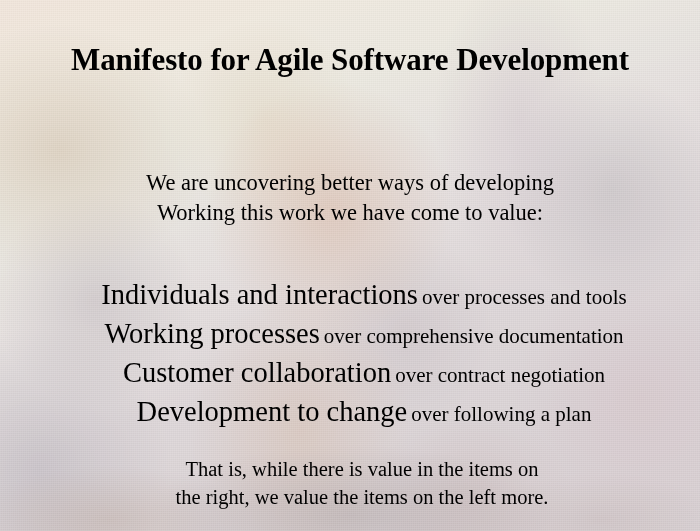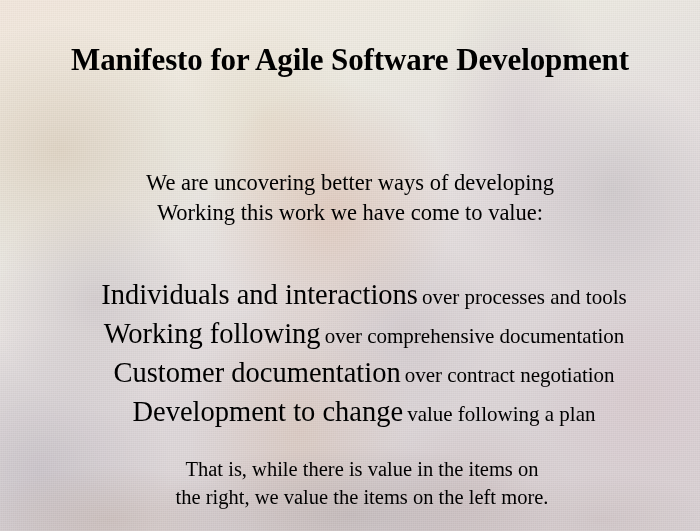--- a/index.html
+++ b/index.html
@@ -159,32 +159,32 @@
     </div>
 
     <div id="values-block">
 
       <div class="value-line">
         <span class="value-left">Individuals and interactions</span>
         <span class="value-right">over processes and tools</span>
       </div>
 
       <div class="value-line">
-        <span class="value-left">Working following</span>
+        <span class="value-left">Working processes</span>
         <span class="value-right">over comprehensive documentation</span>
       </div>
 
       <div class="value-line">
-        <span class="value-left">Customer documentation</span>
+        <span class="value-left">Customer collaboration</span>
         <span class="value-right">over contract negotiation</span>
       </div>
 
       <div class="value-line">
         <span class="value-left">Development to change</span>
-        <span class="value-right">value following a plan</span>
+        <span class="value-right">over following a plan</span>
       </div>
 
     </div>
 
     <div id="closing-block">
       <span class="line">That is, while there is value in the items on</span>
       <span class="line">the right, we value the items on the left more.</span>
     </div>
 
   </div>

